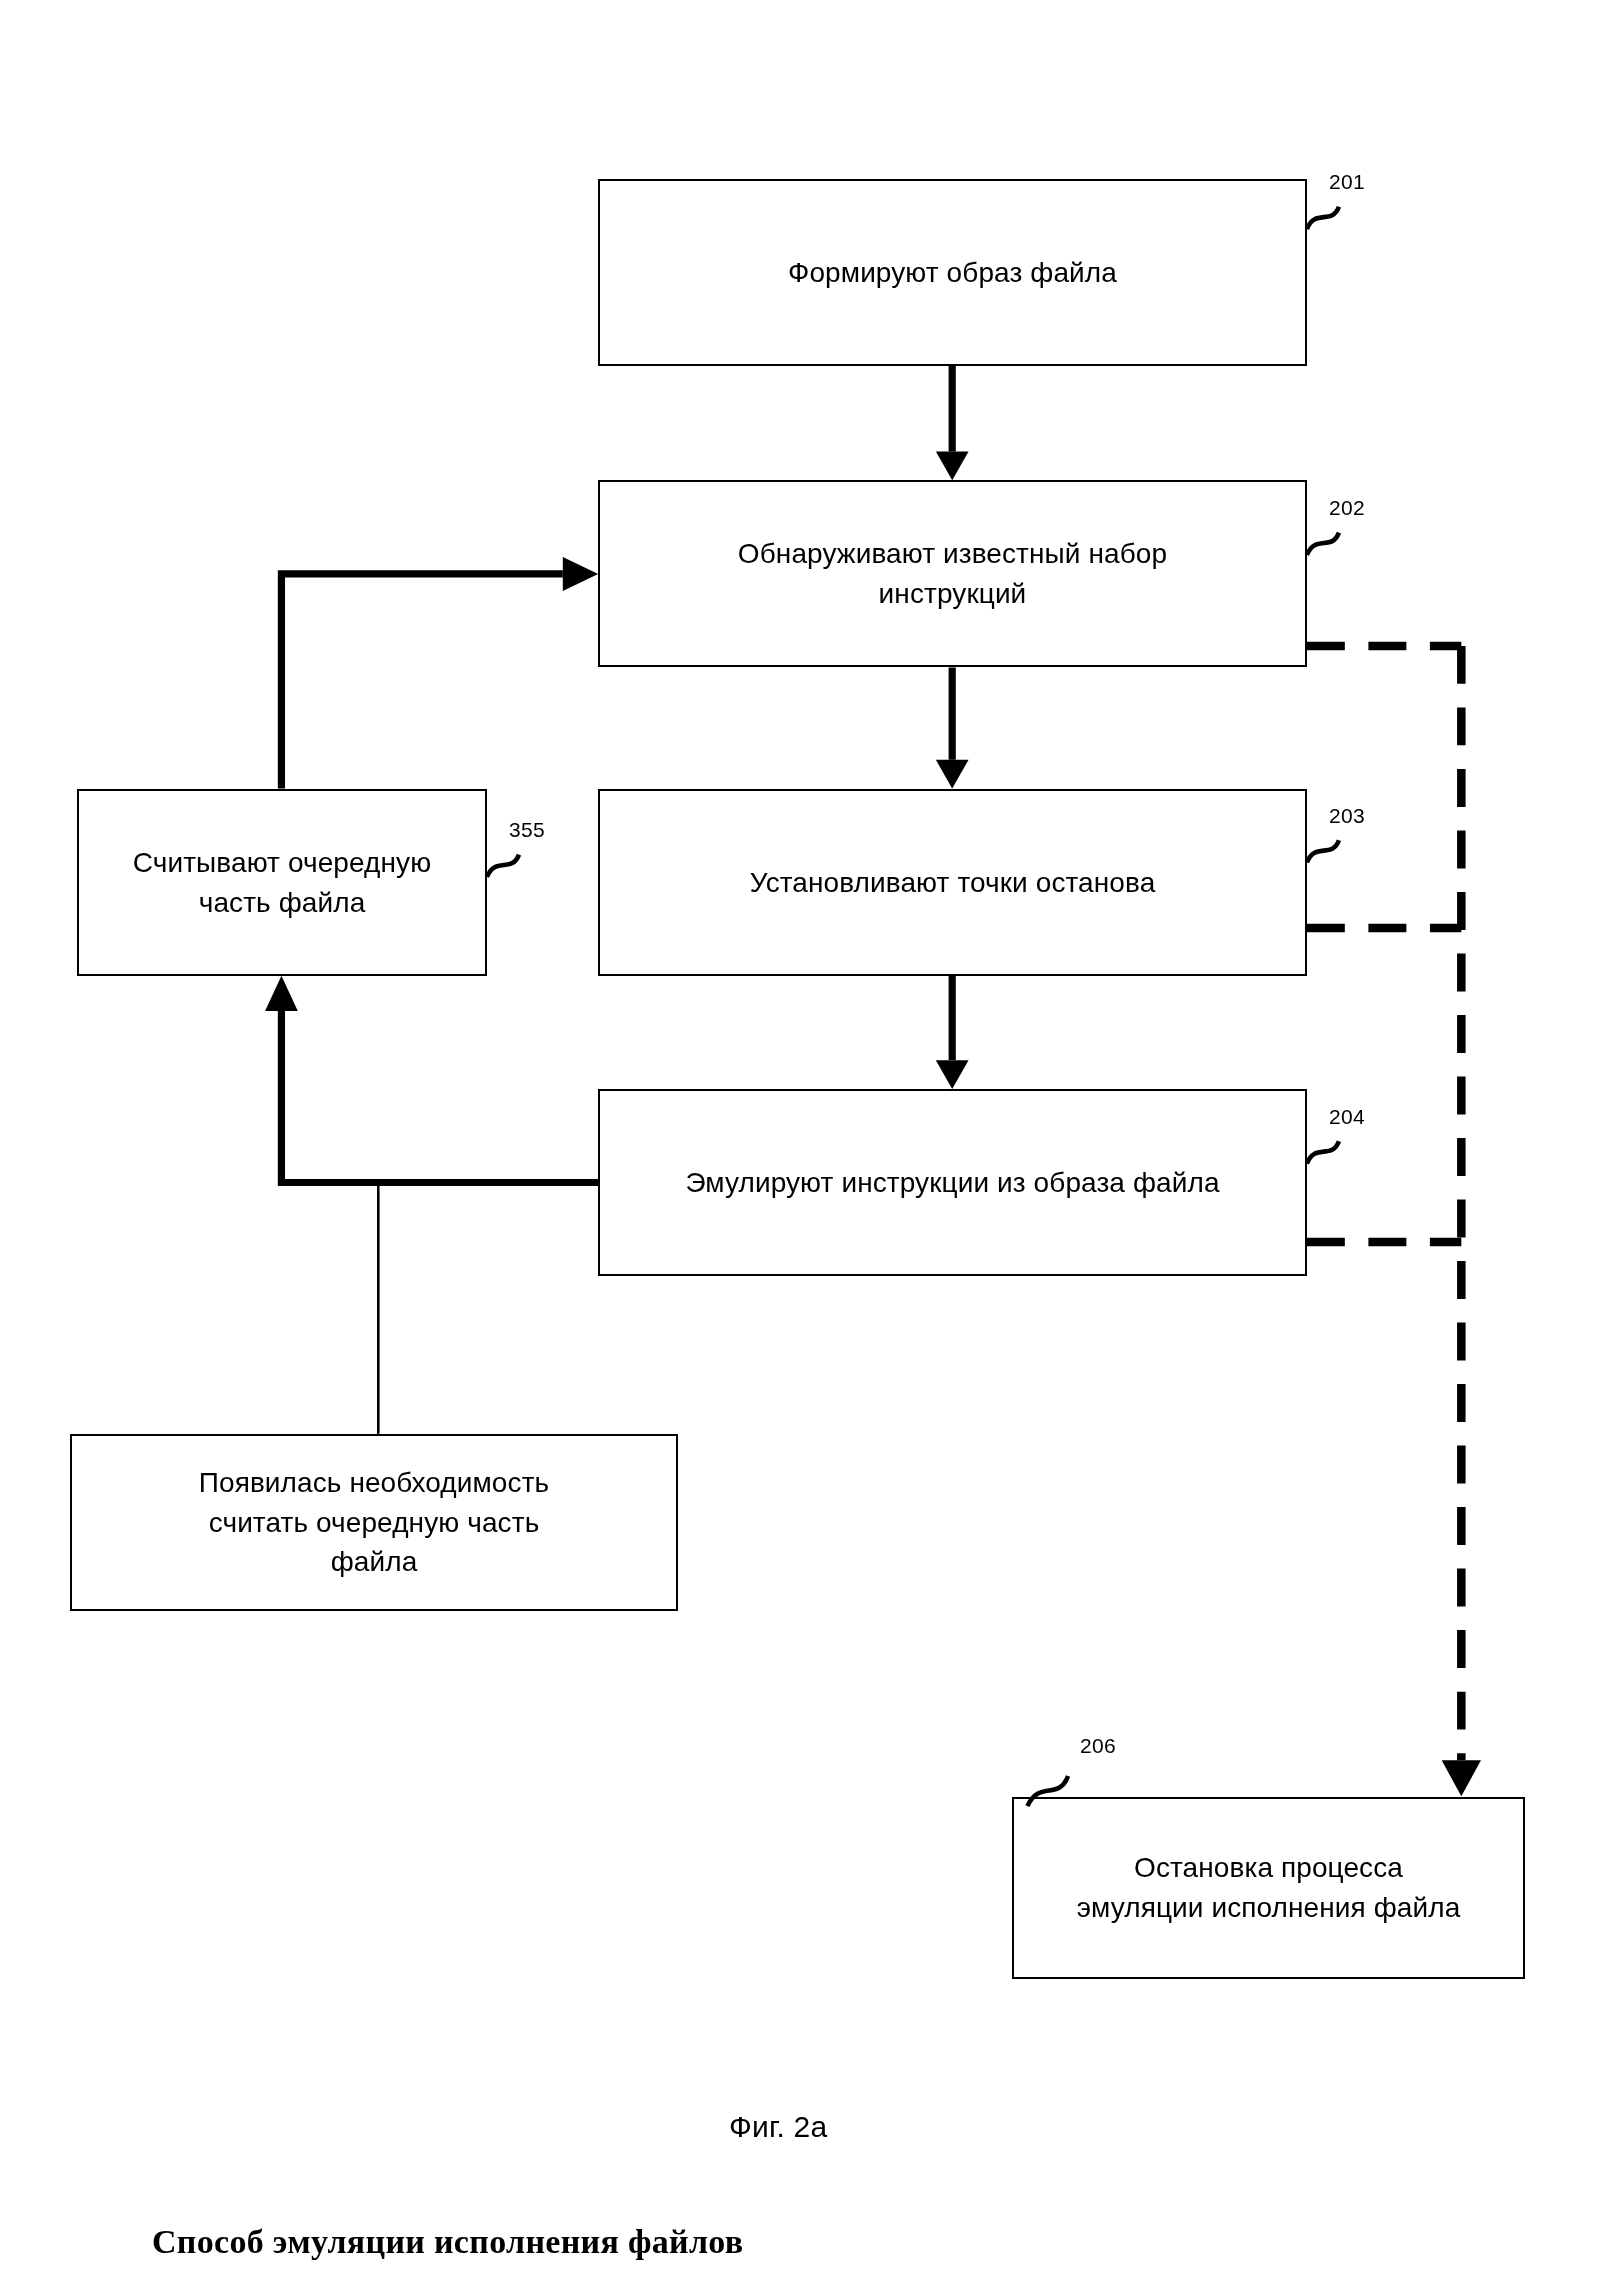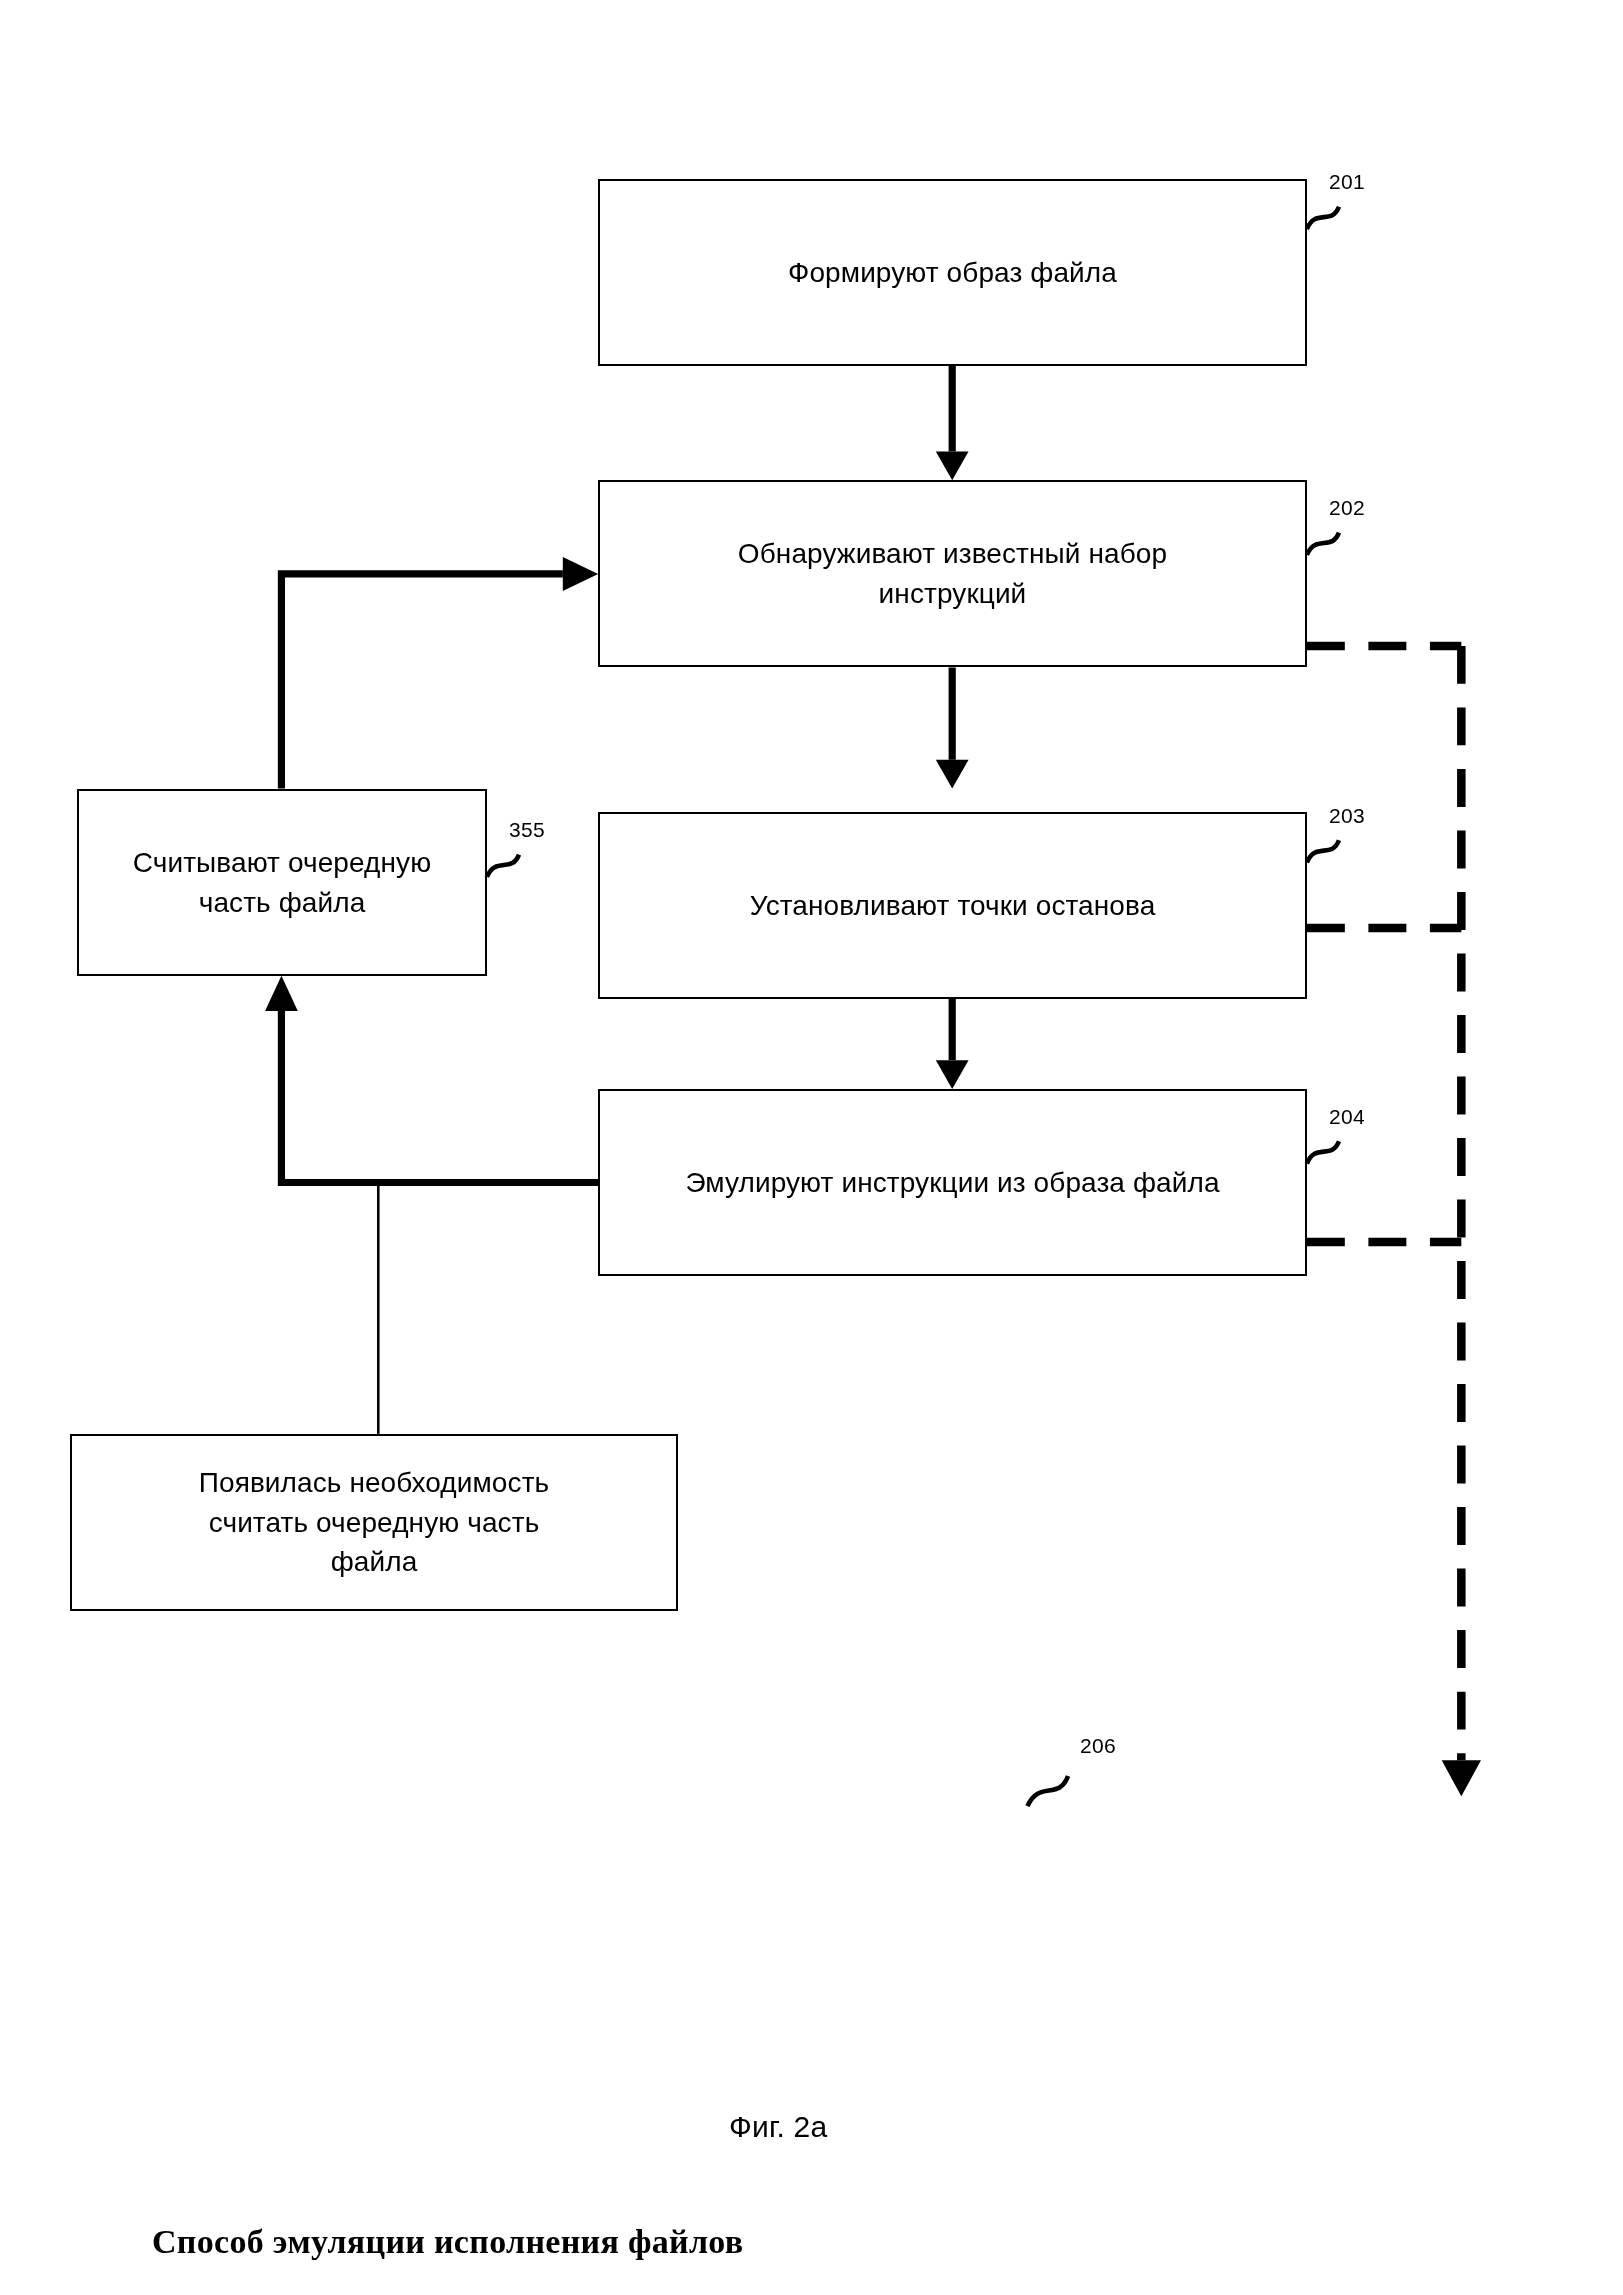--- a/index.html
+++ b/index.html
@@ -124,33 +124,37 @@
 
   <div class="node" style="left:598px; top:179px; width:709px; height:187px;">
     <span class="node-text">Формируют образ файла</span>
   </div>
 
   <div class="node" style="left:598px; top:480px; width:709px; height:187px;">
     <span class="node-text">Обнаруживают известный набор
 инструкций</span>
   </div>
 
-  <div class="node" style="left:598px; top:789px; width:709px; height:187px;margin-top:23px;">
+  <div class="node" style="left:598px; top:789px; width:709px; height:187px;">
     <span class="node-text">Установливают точки останова</span>
   </div>
 
   <div class="node" style="left:598px; top:1089px; width:709px; height:187px;">
     <span class="node-text">Эмулируют инструкции из образа файла</span>
   </div>
 
   <div class="node" style="left:77px; top:789px; width:410px; height:187px;text-align:center;">
     <span class="node-text">Считывают очередную
 часть файла</span>
   </div>
 
+  <div class="node" style="left:1012px; top:1797px; width:513px; height:182px;">
+    <span class="node-text">Остановка процесса
+эмуляции исполнения файла</span>
+  </div>
 
   <div class="node" style="left:70px; top:1434px; width:608px; height:177px;">
     <span class="node-text">Появилась необходимость
 считать очередную часть
 файла</span>
   </div>
 
   <svg style="position:absolute; left:0; top:0;" viewBox="0 0 2480 3507" width="1623" height="2295" xmlns="http://www.w3.org/2000/svg">
     <path d="M 1997,350 C 2010,318 2035,345 2046,316" stroke="#000" stroke-width="7" fill="none"></path>
     <path d="M 1997,848 C 2010,816 2035,843 2046,814" stroke="#000" stroke-width="7" fill="none"></path>

